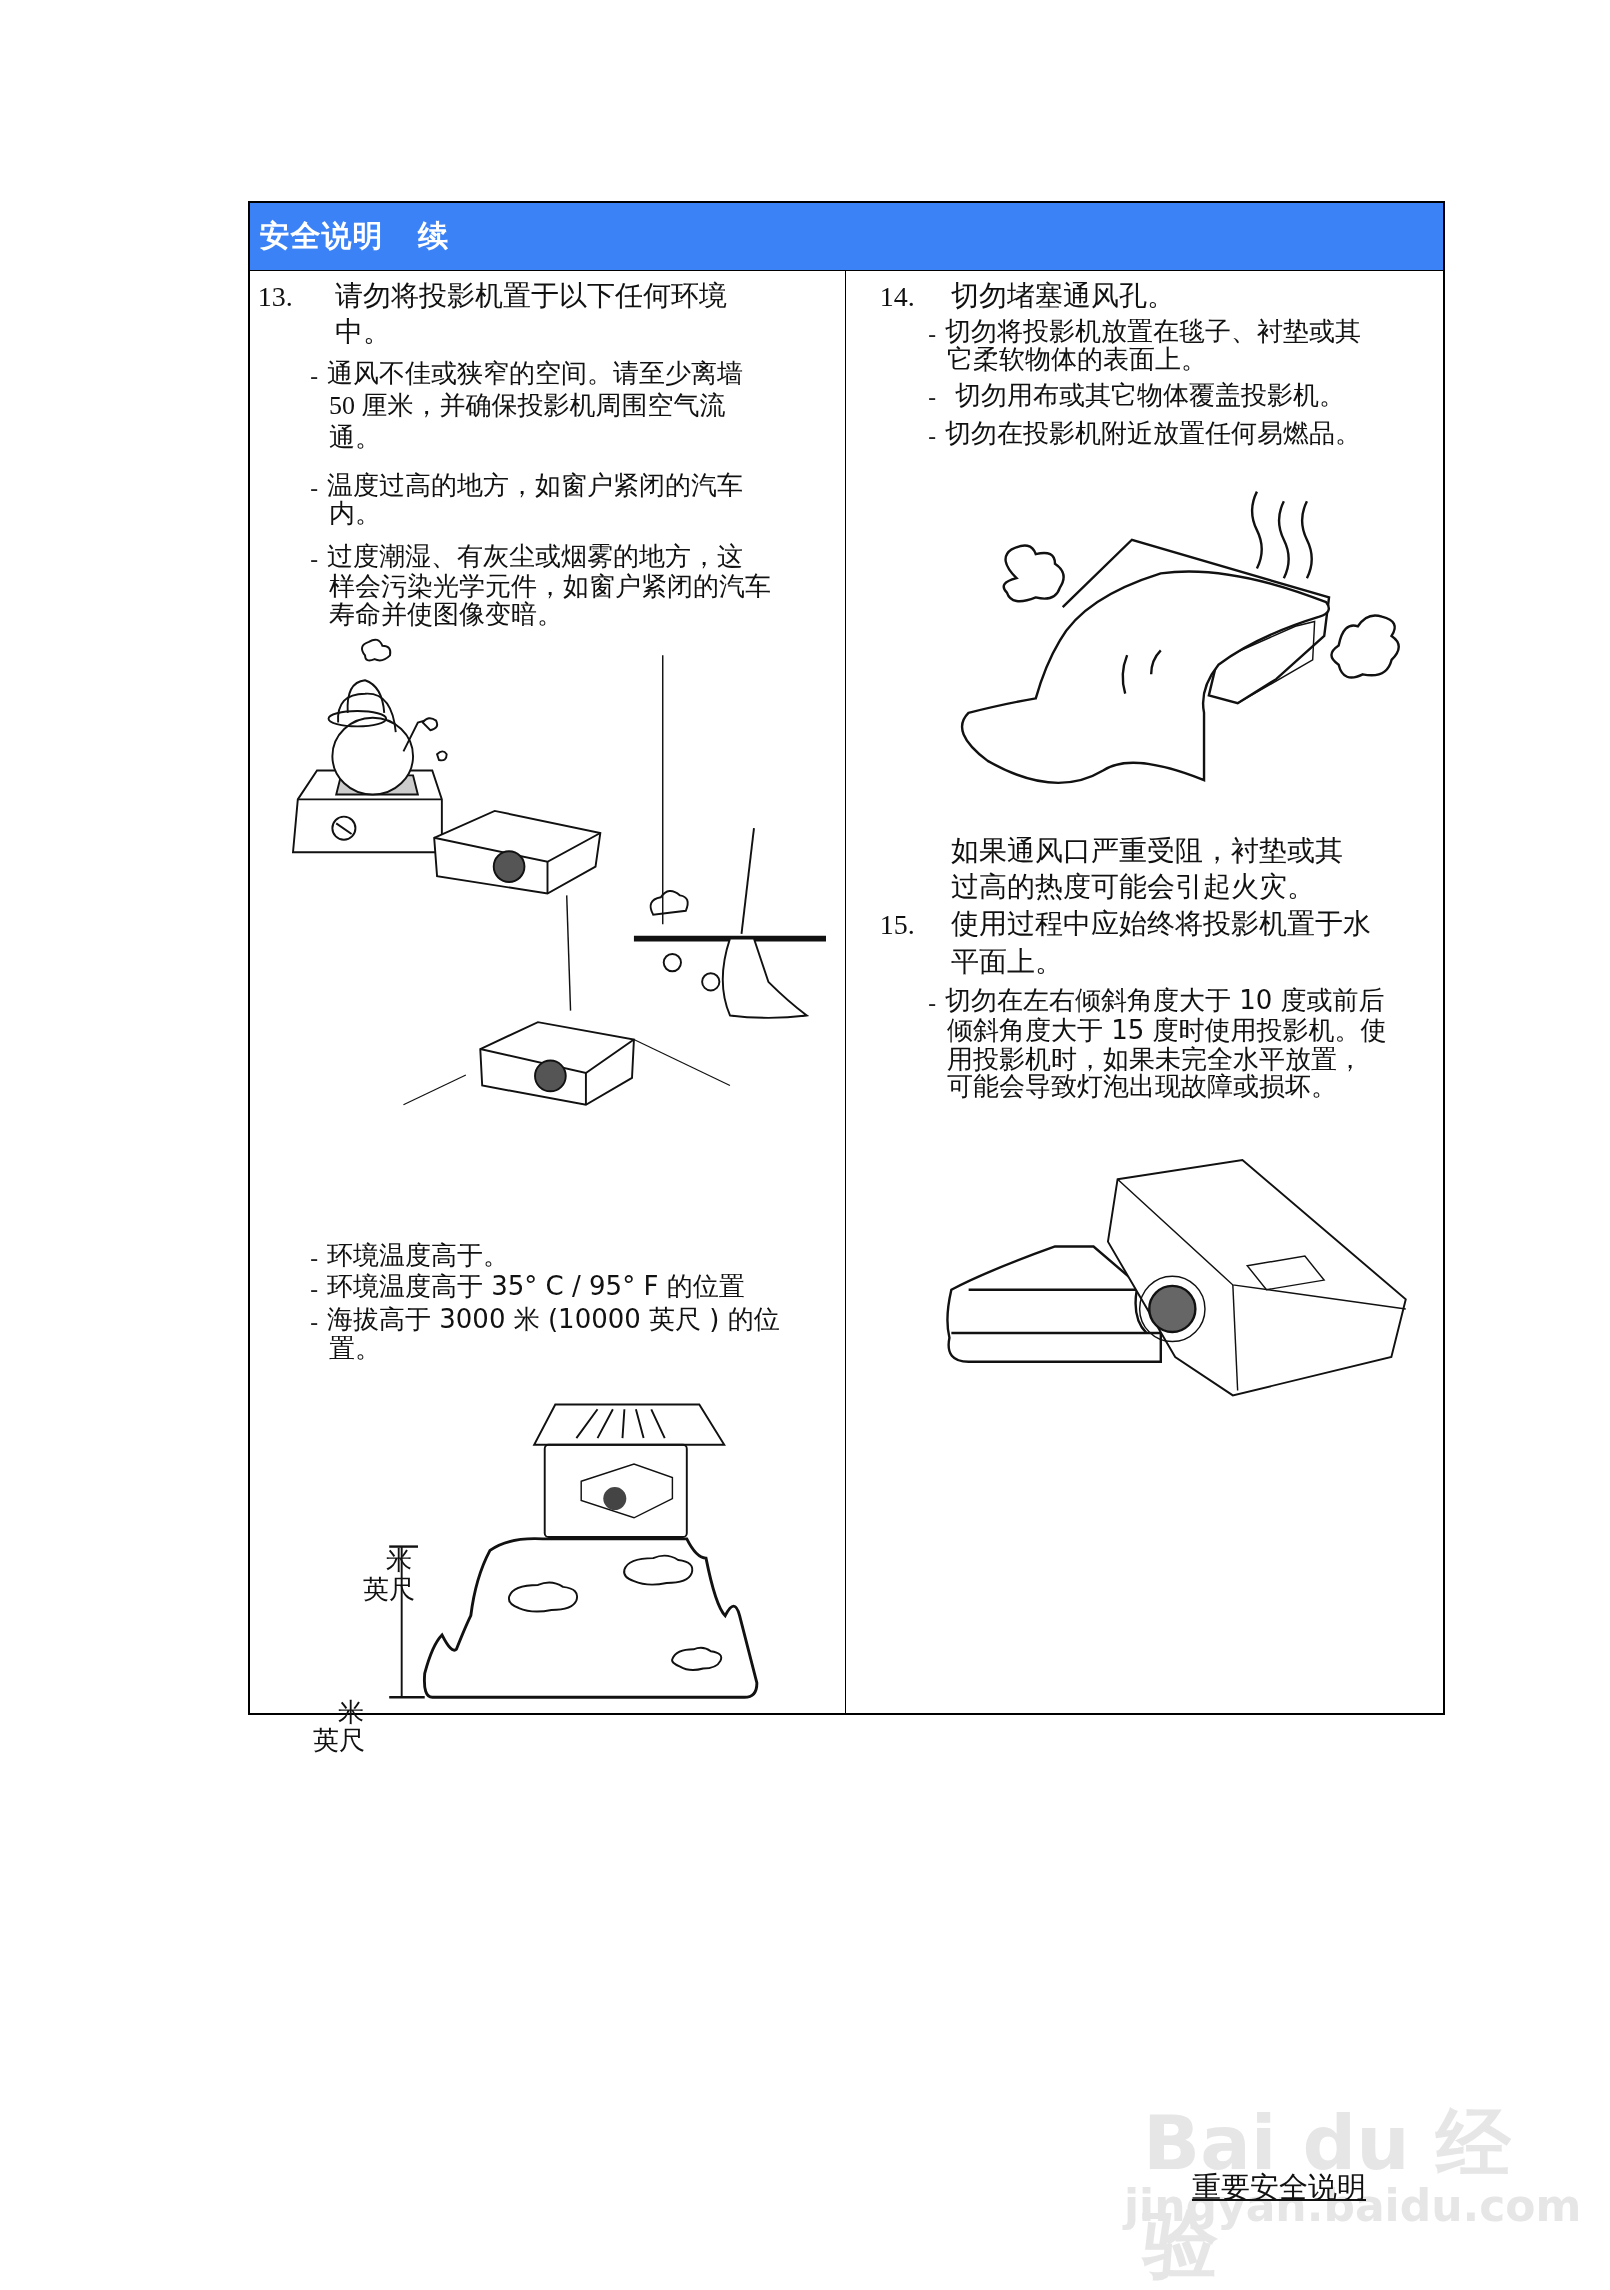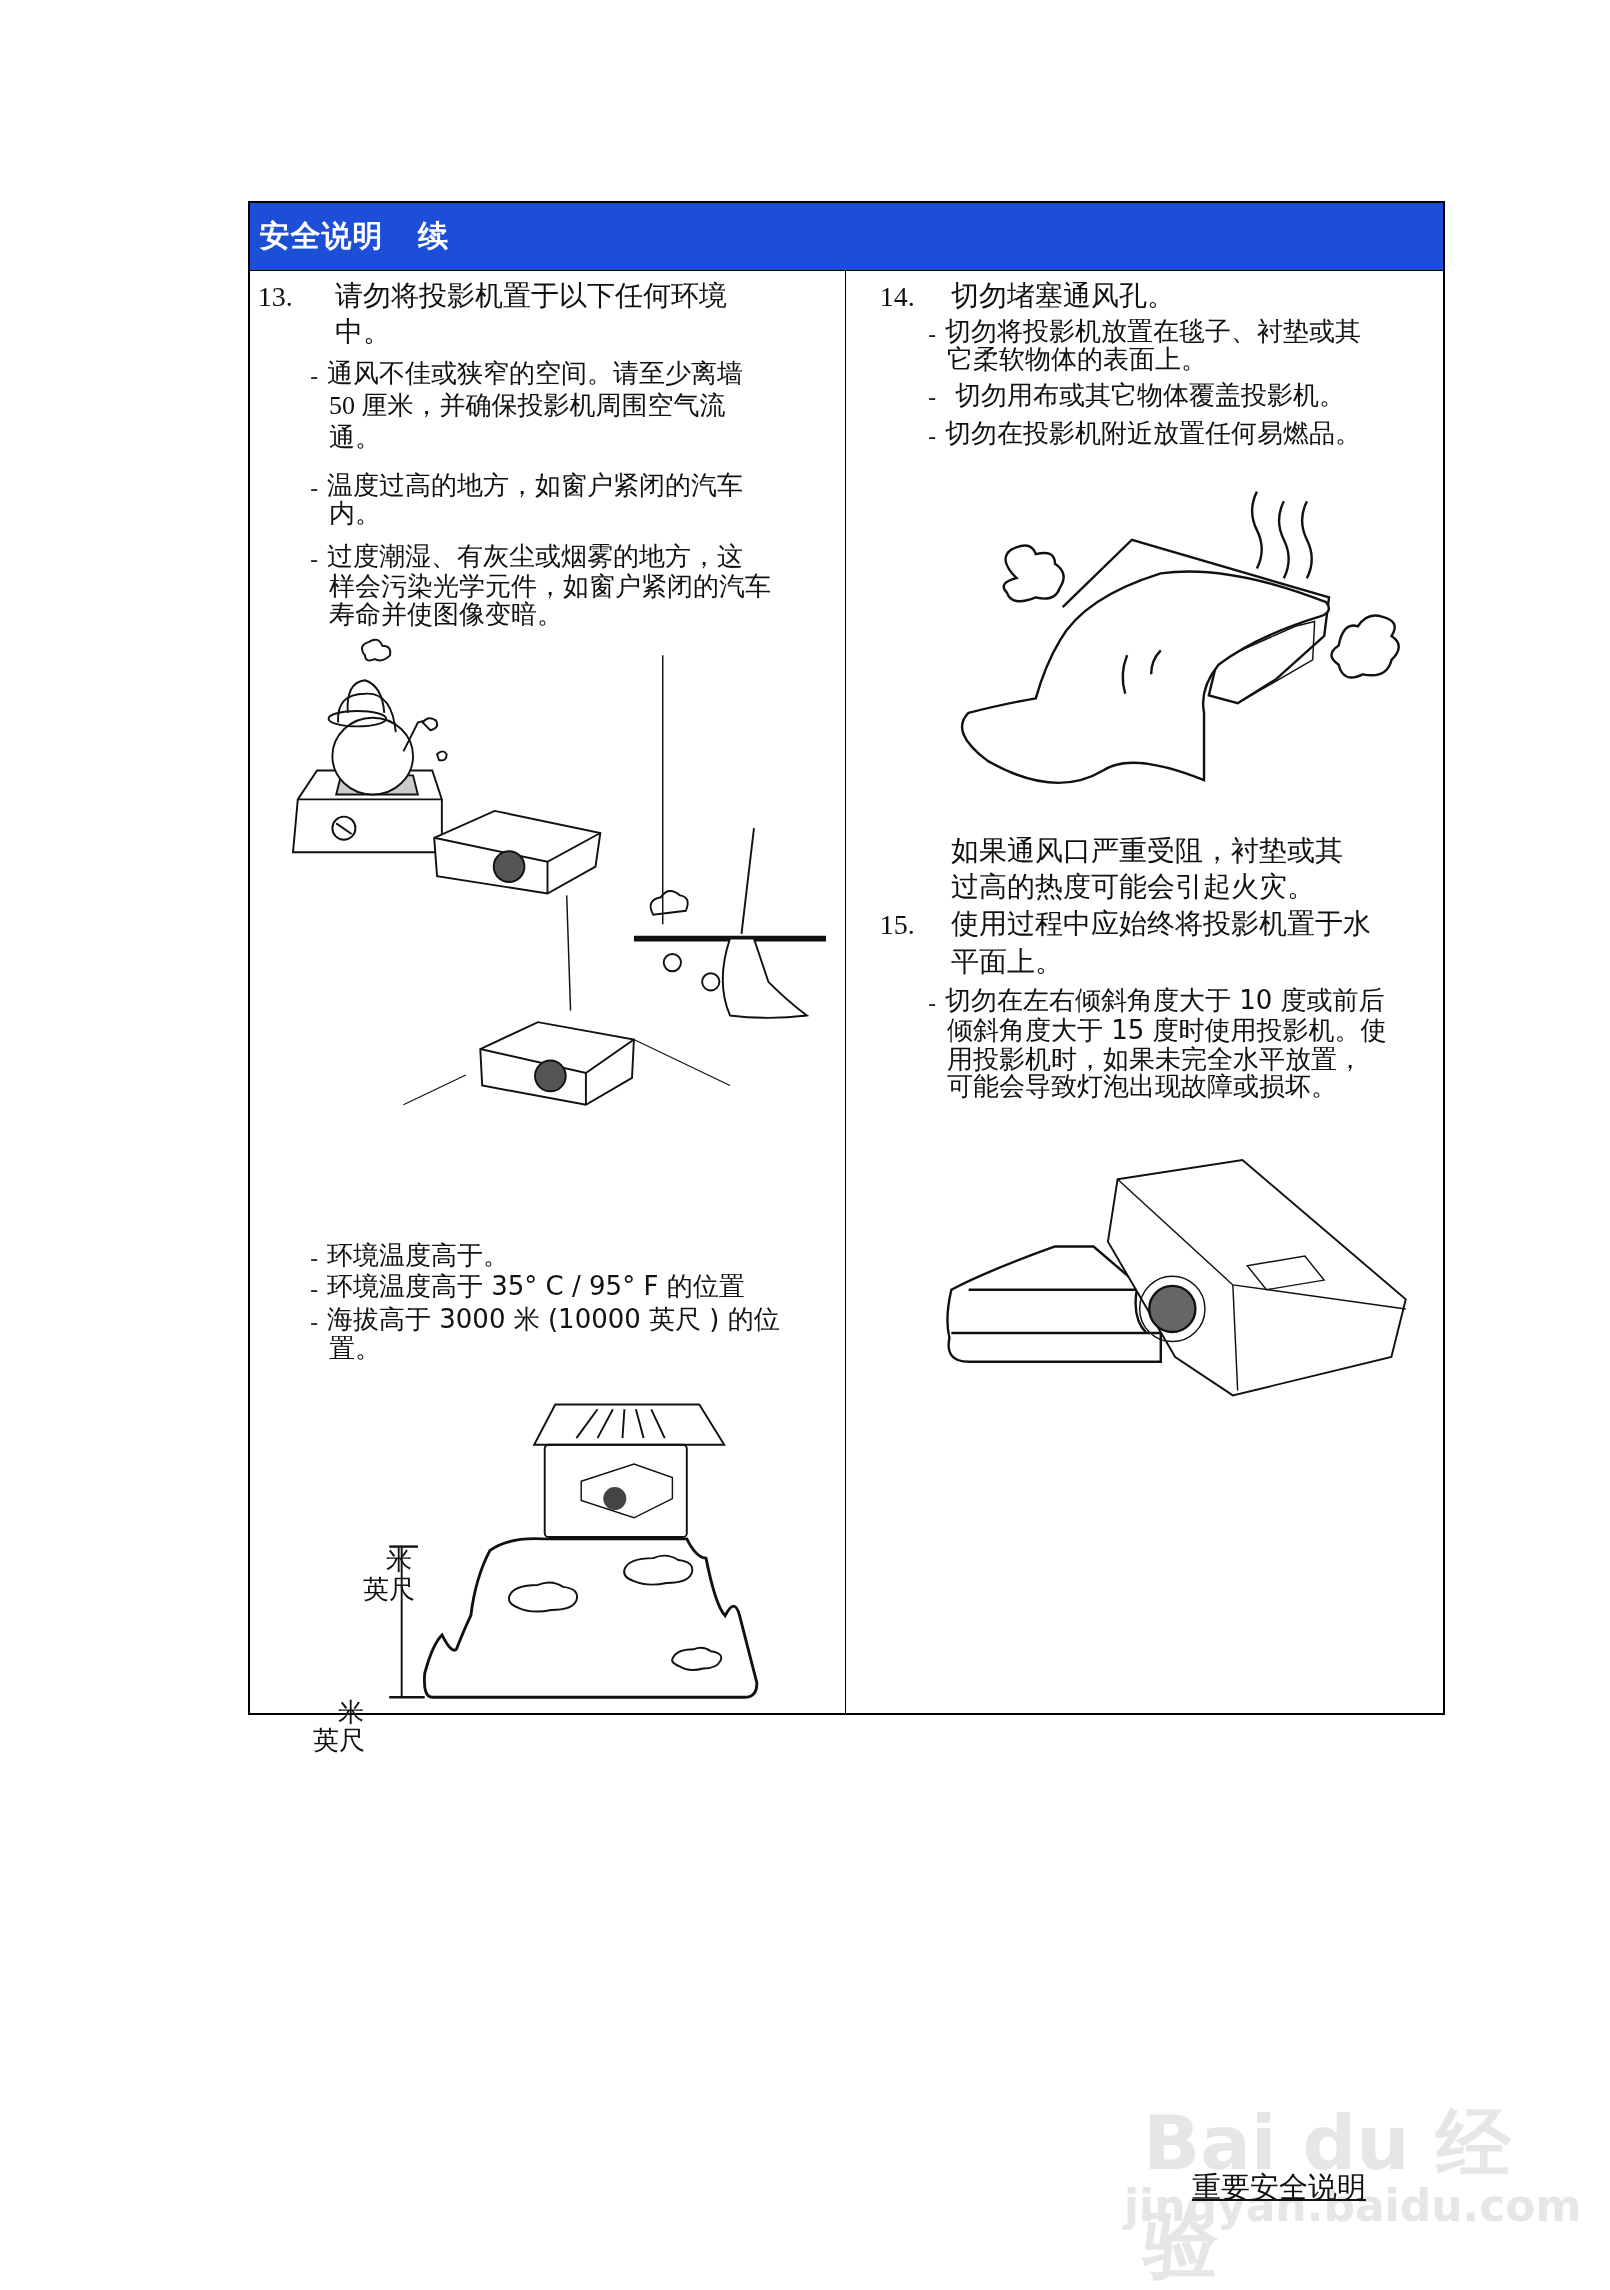--- a/index.html
+++ b/index.html
@@ -1,20 +1,20 @@
 <!DOCTYPE html>
 <html><head>
 <meta charset="utf-8">
 <style>
   html, body { margin: 0; padding: 0; background: #ffffff; }
   body { width: 1610px; height: 2290px; position: relative; overflow: hidden;
          font-family: "DejaVu Sans", "Liberation Sans", sans-serif; color: #111; }
   .page-table { position: absolute; left: 248px; top: 201px; width: 1197px; height: 1514px;
                 border: 2.9px solid #000; box-sizing: border-box; }
-  .header { position: absolute; left: 0; top: 0; right: 0; height: 68px; background: #1d4ed8;
+  .header { position: absolute; left: 0; top: 0; right: 0; height: 68px; background: #3b82f6;
             border-bottom: 1.9px solid #000; box-sizing: border-box; }
   .header-title { position: absolute; left: 9.6px; top: 13.4px; color: #fff; font-size: 30px;
                   font-weight: bold; letter-spacing: 1px; white-space: pre; }
   .col-divider { position: absolute; left: 595px; top: 68px; bottom: 0; width: 1.4px; background: #000; }
   .col { position: absolute; top: 68px; bottom: 0; }
   .col-left { left: 0; width: 595px; }
   .col-right { left: 622px; right: 0; }
   .item-num { position: absolute; font-family: "Liberation Serif", "DejaVu Serif", serif; font-size: 28px; }
   .txt { position: absolute; font-size: 28px; line-height: 1.18; }
   .sub { position: absolute; font-size: 26px; line-height: 1.13; text-align: right; }

